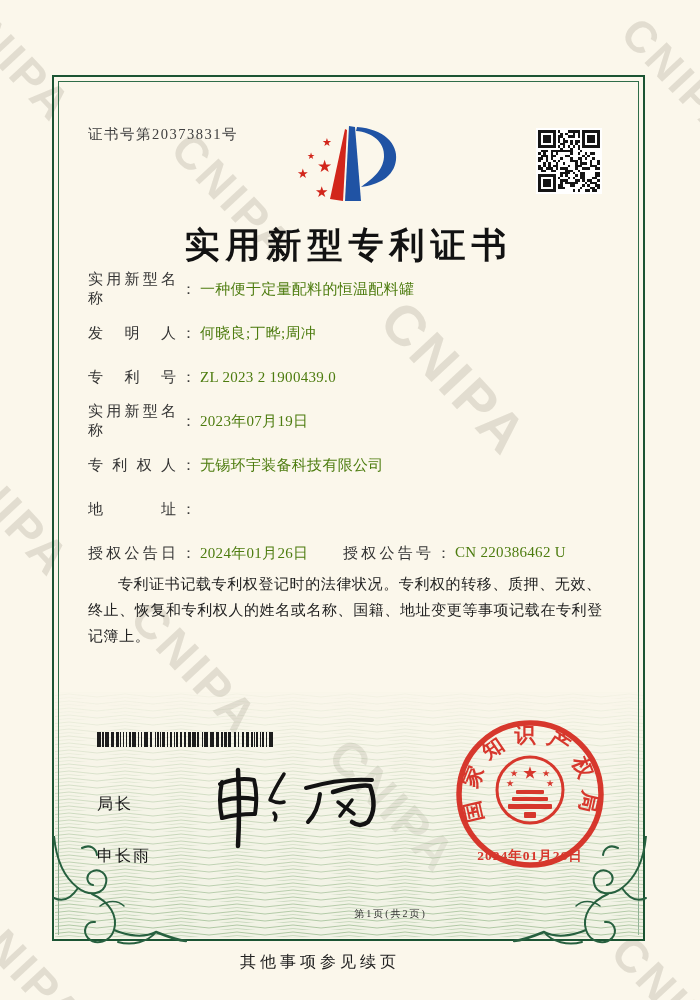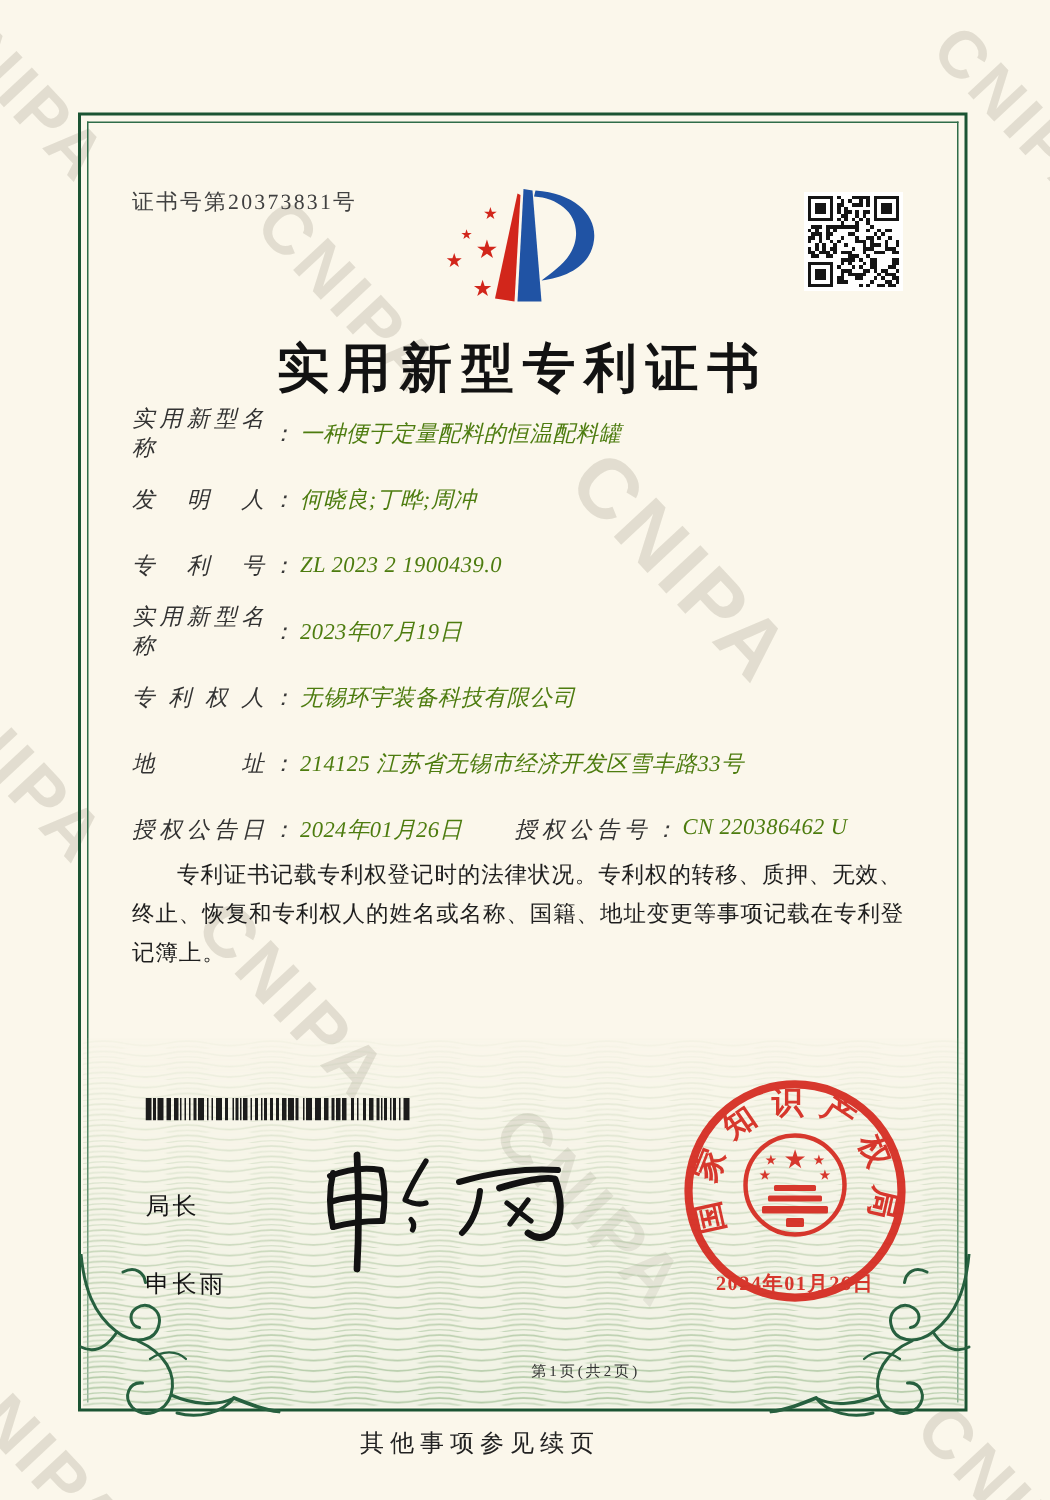--- a/index.html
+++ b/index.html
@@ -34,21 +34,21 @@
   }
   .cert-no{left:88px;top:125px;font-size:14.5px;letter-spacing:1.5px;color:#404040;z-index:2;text-align:right;}
   .qr{left:536px;top:128px;z-index:2;}
   .logo{left:278px;top:106px;z-index:2;}
   .logo text{font-family:"DejaVu Sans",sans-serif;}
   .title{
     left:52px;top:222px;width:593px;text-align:center;
     font-size:35px;font-weight:bold;letter-spacing:6px;color:#121212;z-index:2;
   }
   .fields{left:88px;top:267px;width:530px;z-index:2;}
-  .field-row{height:44px;display:flex;align-items:center;position:relative;font-size:15px;color:#3a3a3a;font-style:italic;}
+  .field-row{height:44px;display:flex;align-items:center;position:relative;font-size:15px;color:#3a3a3a;}
   .f-label{display:inline-block;width:88px;text-align:justify;text-align-last:justify;color:#333;}
   .f-colon{margin:0 4px 0 5px;}
   .f-value{letter-spacing:.3px;color:#4d7c0f;}
   .grant-2{position:absolute;left:255px;display:flex;}
   .paras{left:88px;top:571px;width:527px;z-index:2;font-size:15px;line-height:26px;color:#1e1e1e;letter-spacing:.6px;}
   .paras p{margin:0;text-indent:2em;}
   .barcode{left:97px;top:732px;z-index:3;}
   .sig{left:200px;top:756px;z-index:4;}
   .signoff{left:97px;z-index:4;font-family:Liberation Mono, monospace;
     font-size:16px;color:#141414;letter-spacing:2px;}
@@ -348,21 +348,20 @@
       <span class="f-value">2023年07月19日</span>
   </div>
   <div class="field-row">
     <span class="f-label">专利权人</span>
       <span class="f-colon">：</span>
       <span class="f-value">无锡环宇装备科技有限公司</span>
   </div>
   <div class="field-row">
     <span class="f-label">地址</span>
       <span class="f-colon">：</span>
-      <span class="f-value">214125 江苏省无锡市经济开发区雪丰路33号</span>
   </div>
   <div class="field-row">
     <span class="f-label">授权公告日</span>
       <span class="f-colon">：</span>
       <span class="f-value">2024年01月26日</span>
     <span class="grant-2">
       <span class="f-label">授权公告号</span>
         <span class="f-colon">：</span>
         <span class="f-value">CN 220386462 U</span>
     </span>

